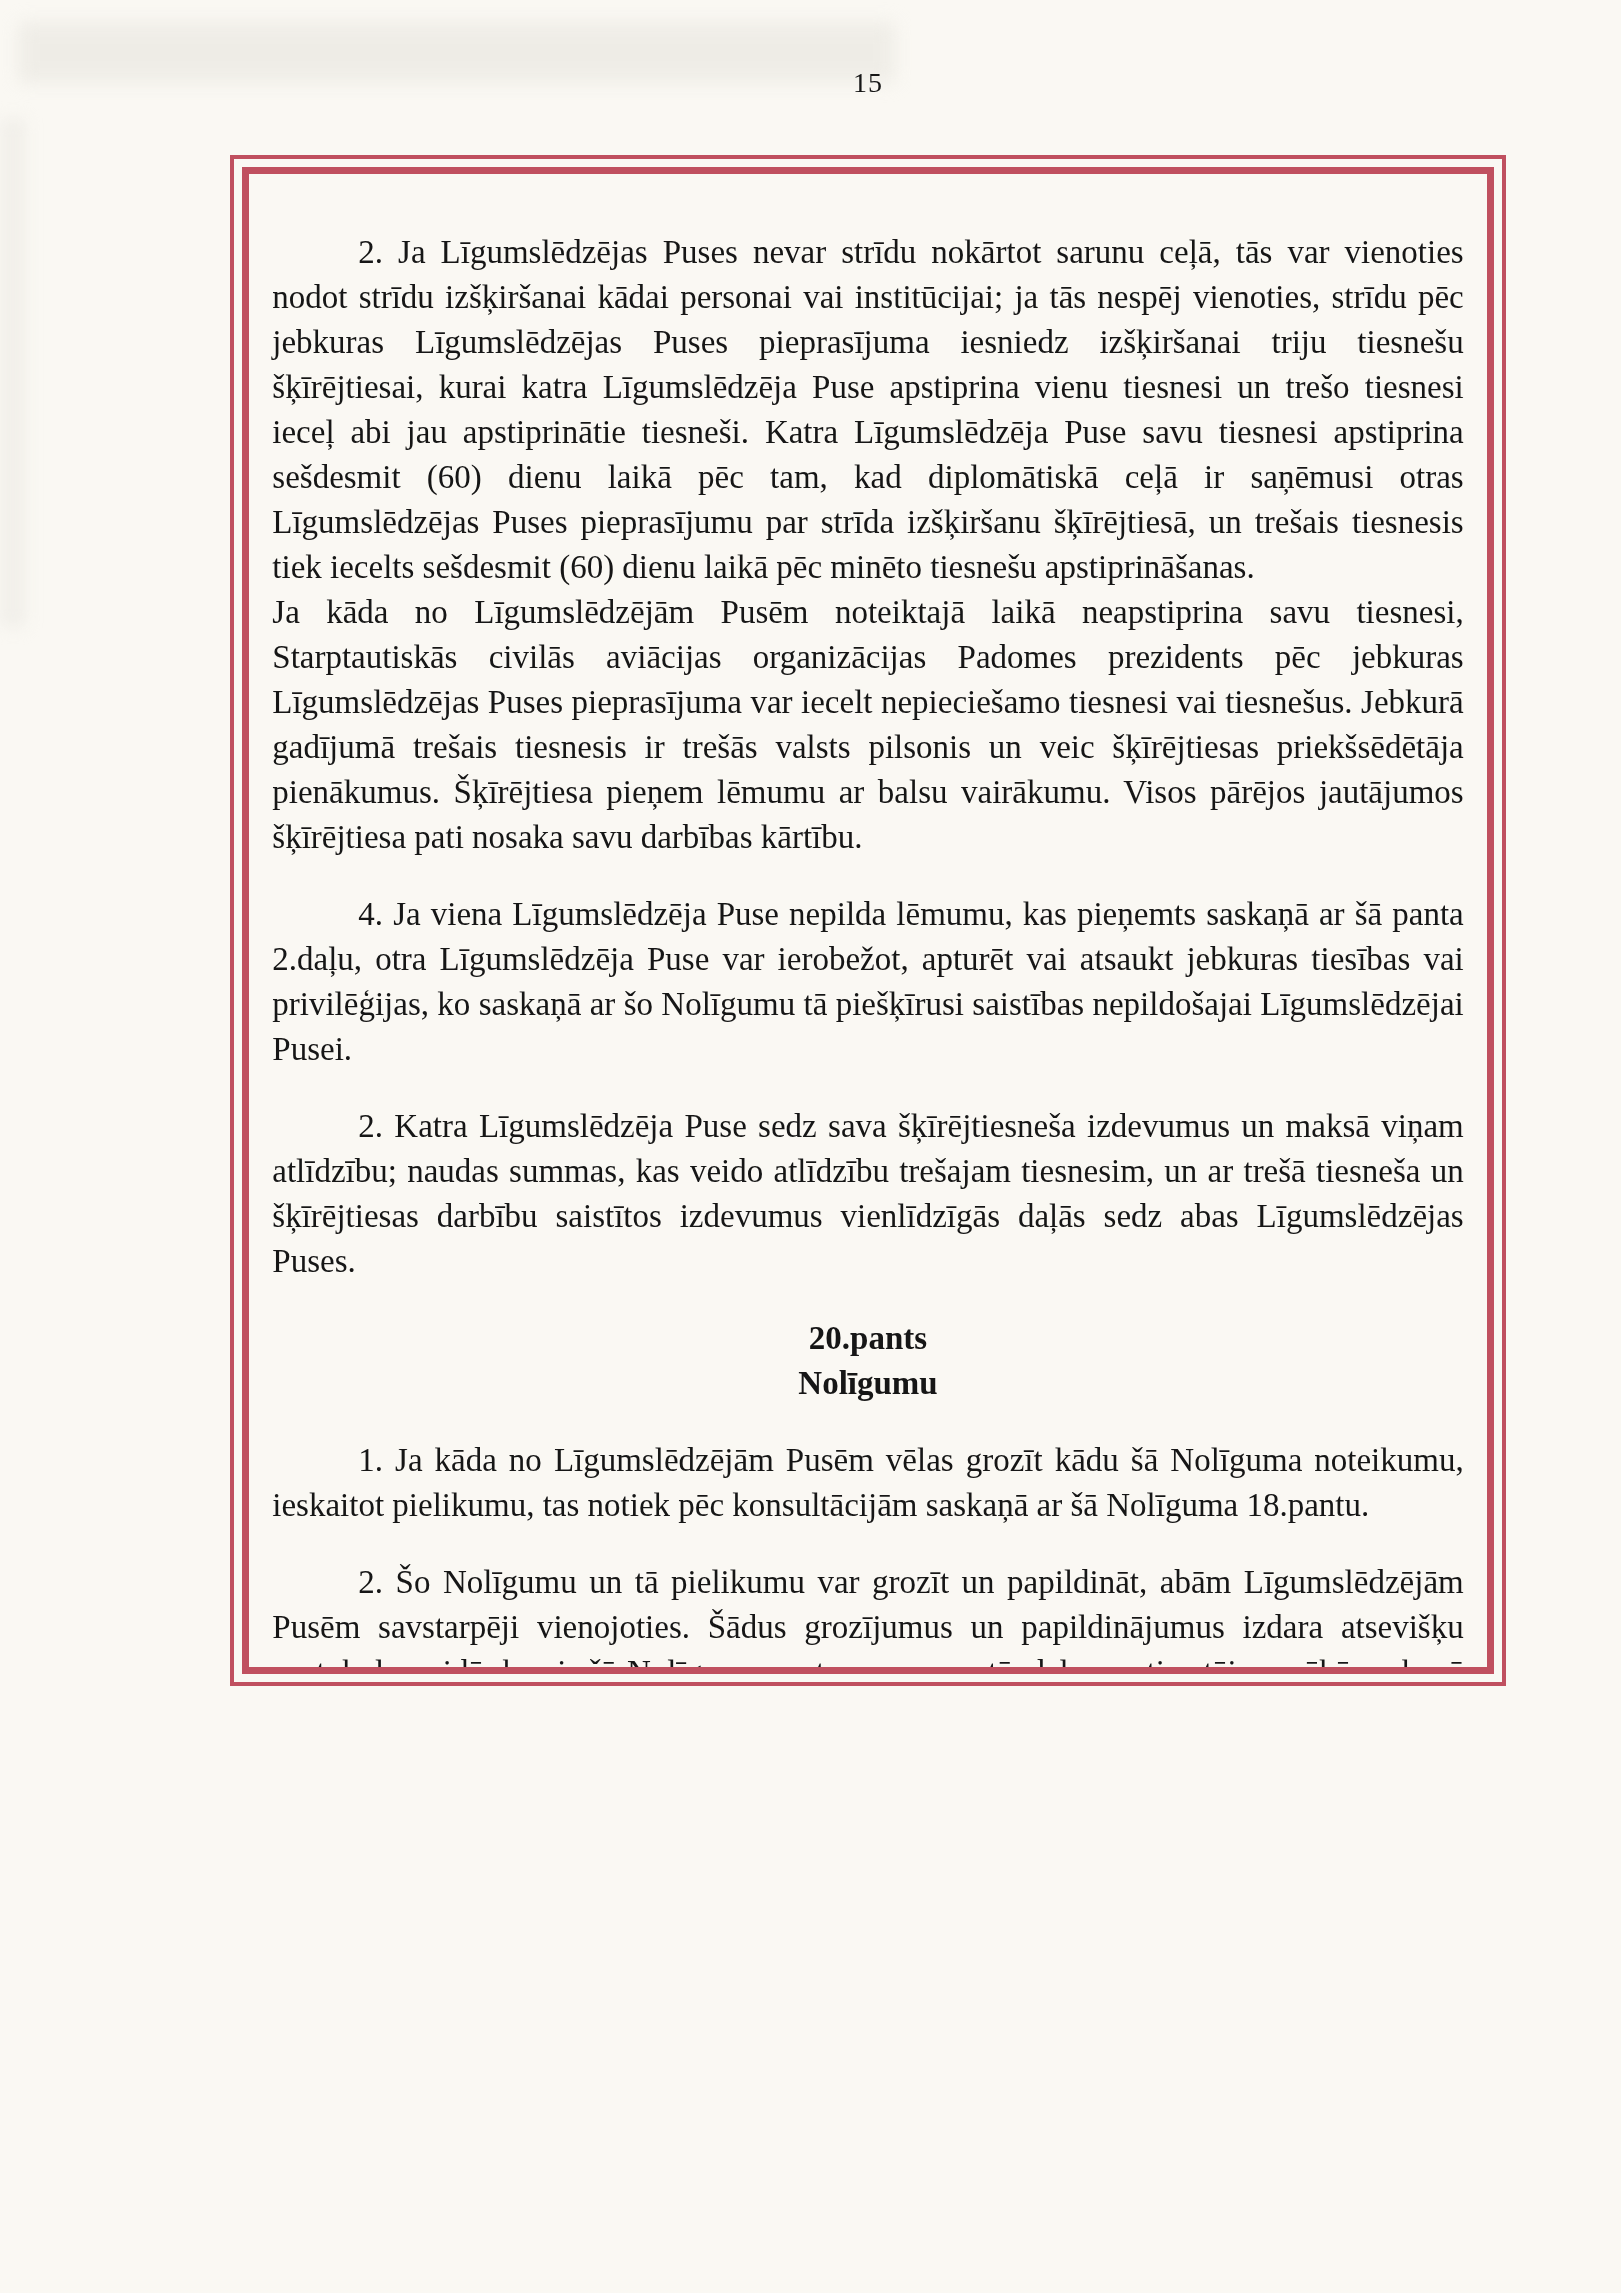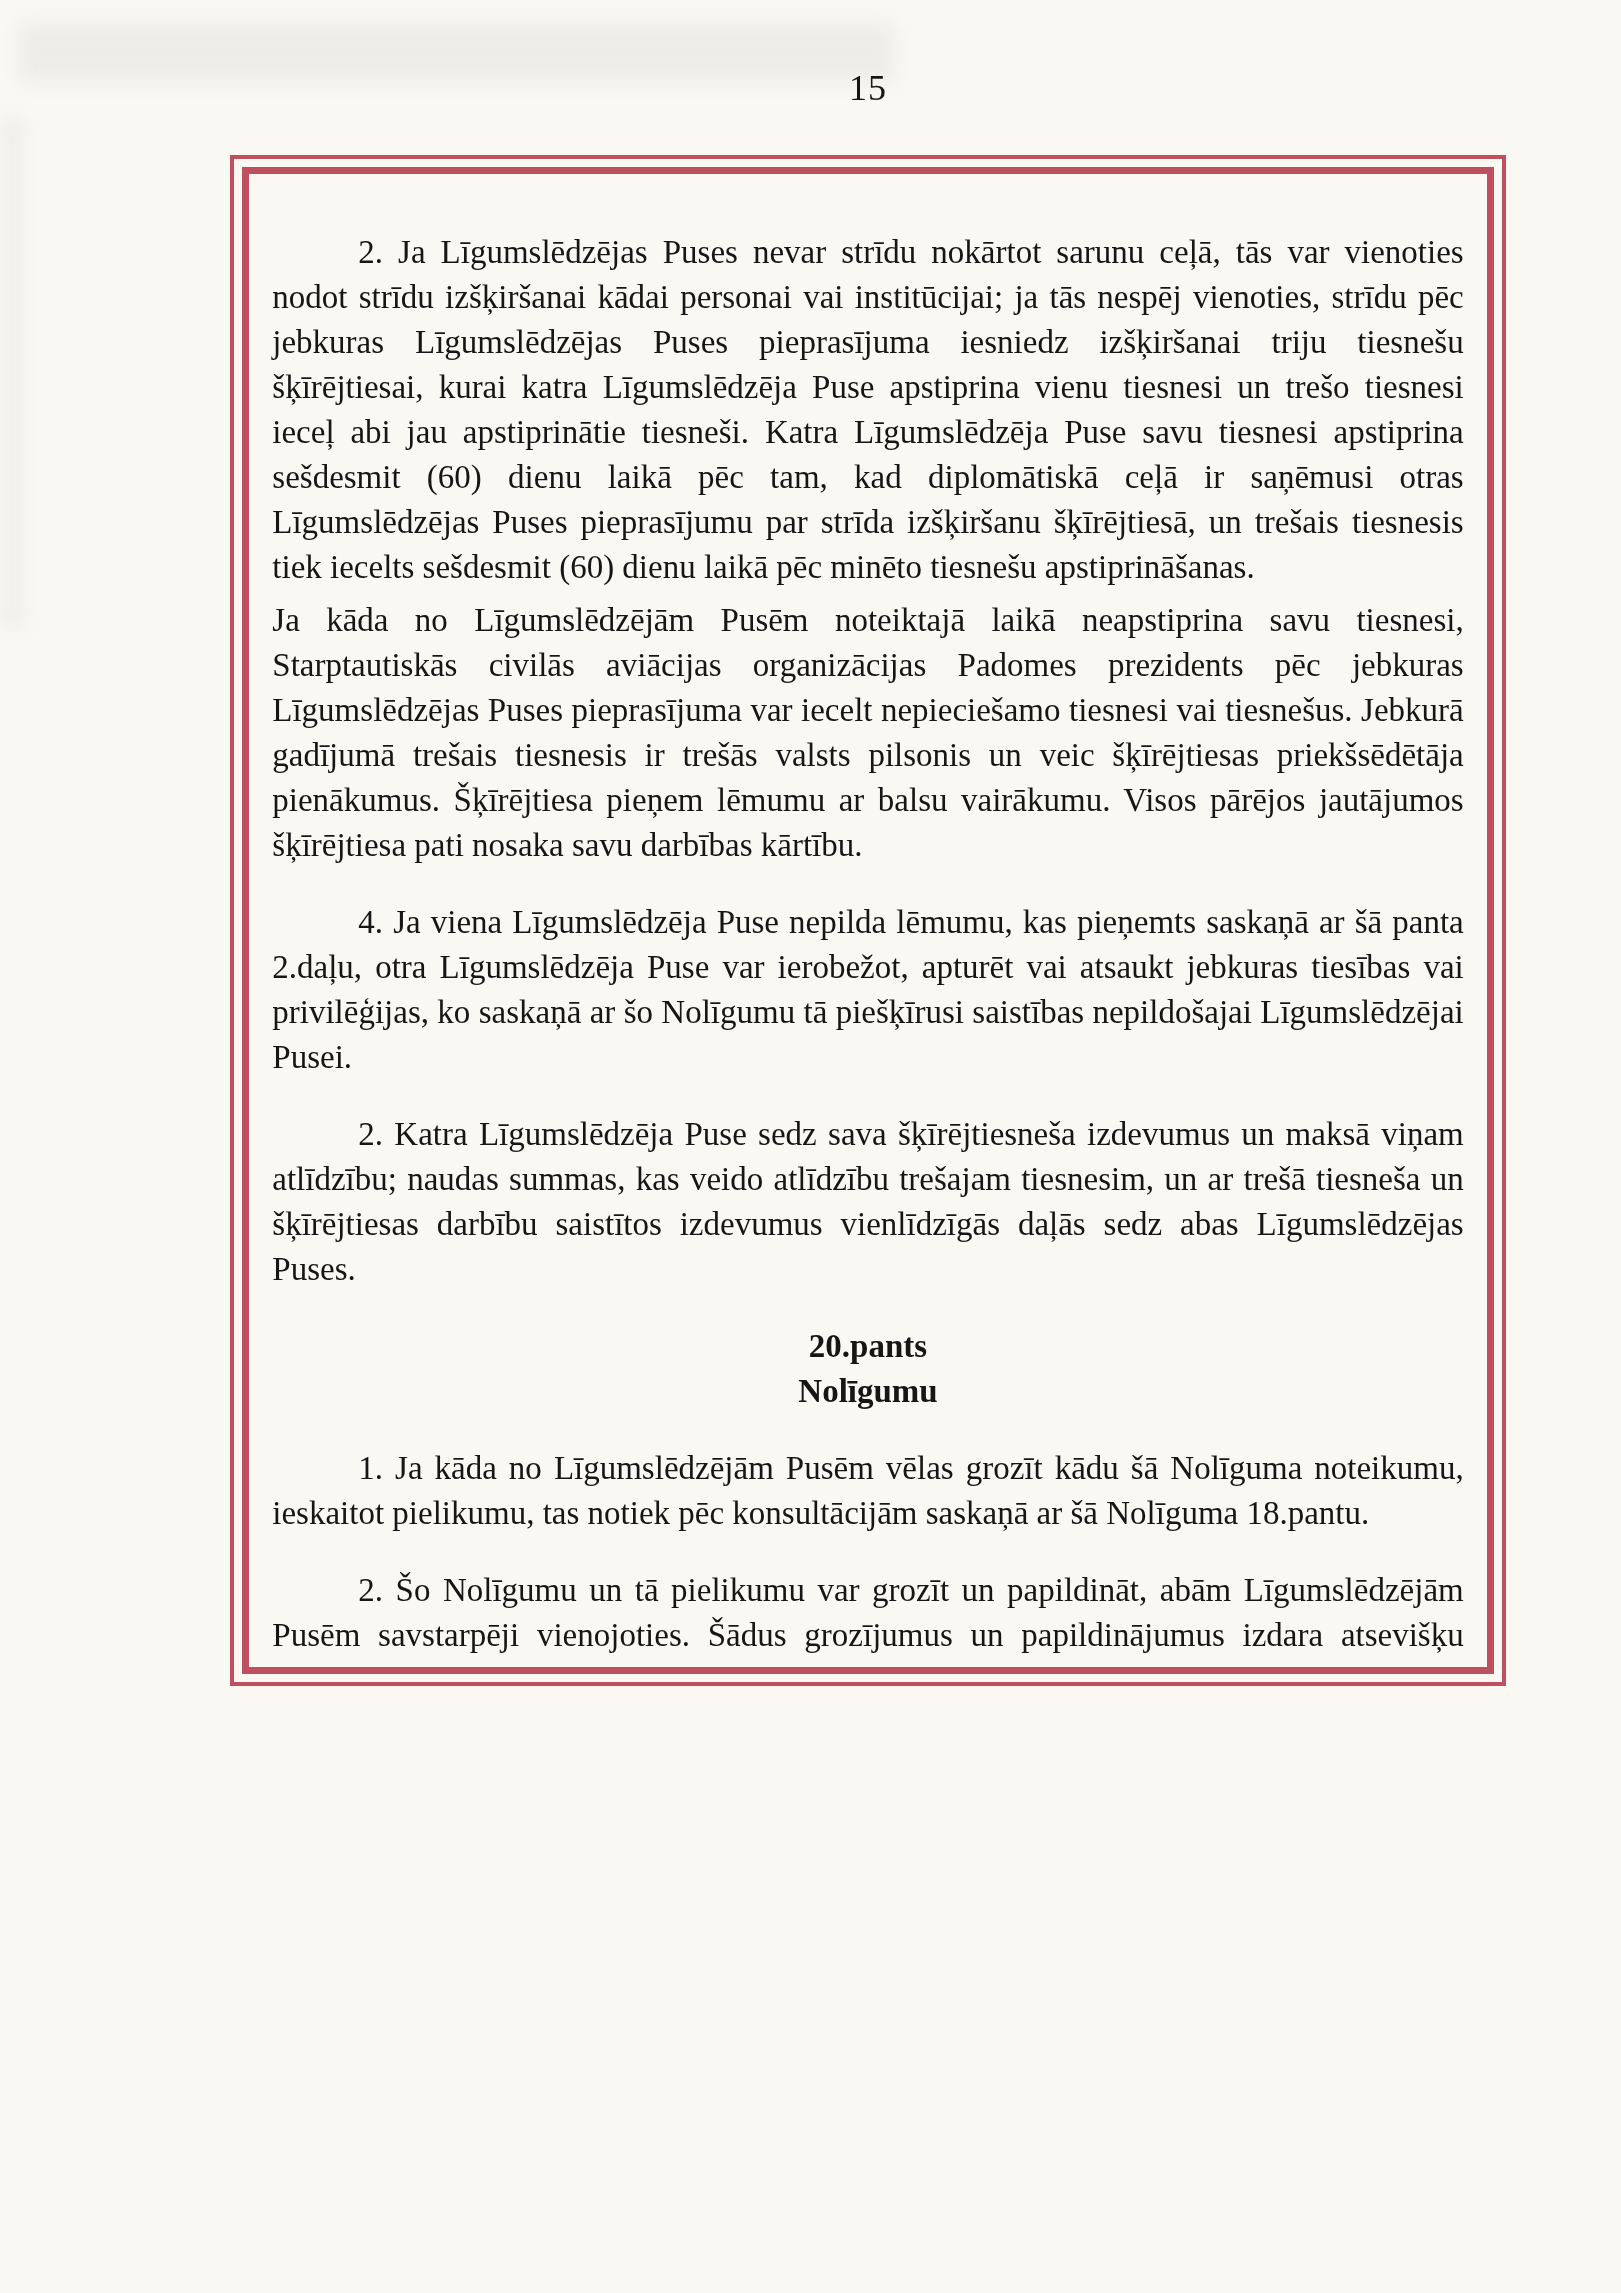--- a/index.html
+++ b/index.html
@@ -25,21 +25,21 @@
   }
   .scan-streak{
     position:absolute;left:0px;top:118px;width:25.5px;height:510px;
     background:#e9e7e1;opacity:.5;filter:blur(7.8px);
     pointer-events:none;
   }
   .page-number{
     position:absolute;
     left:231px;top:67px;width:1274px;
     text-align:center;
-    font-size:36px;
+    font-size:28px;
     letter-spacing:1px;
   }
   
   .frame{
     position:absolute;
     left:230px;top:155px;
     width:1276px;height:1531px;
     border:4.9px solid var(--red);
   }
   .frame-inner{
@@ -52,21 +52,21 @@
     padding:56px 23.5px 0 23.5px;
     font-size:33px;
     line-height:45px;
     text-align:justify;
     overflow:hidden;
   }
   .para{
     margin:0;
     text-indent:86px;
   }
-  .para.flush{text-indent:0;margin-top:8px;}
+  .para.flush{text-indent:0;}
   .para.spaced{margin-top:32px;}
   .article-heading{
     margin-top:32px;
     text-align:center;
     font-weight:bold;
   }
   .article-heading div{text-indent:0;}
 </style>
 </head>
 <body>

